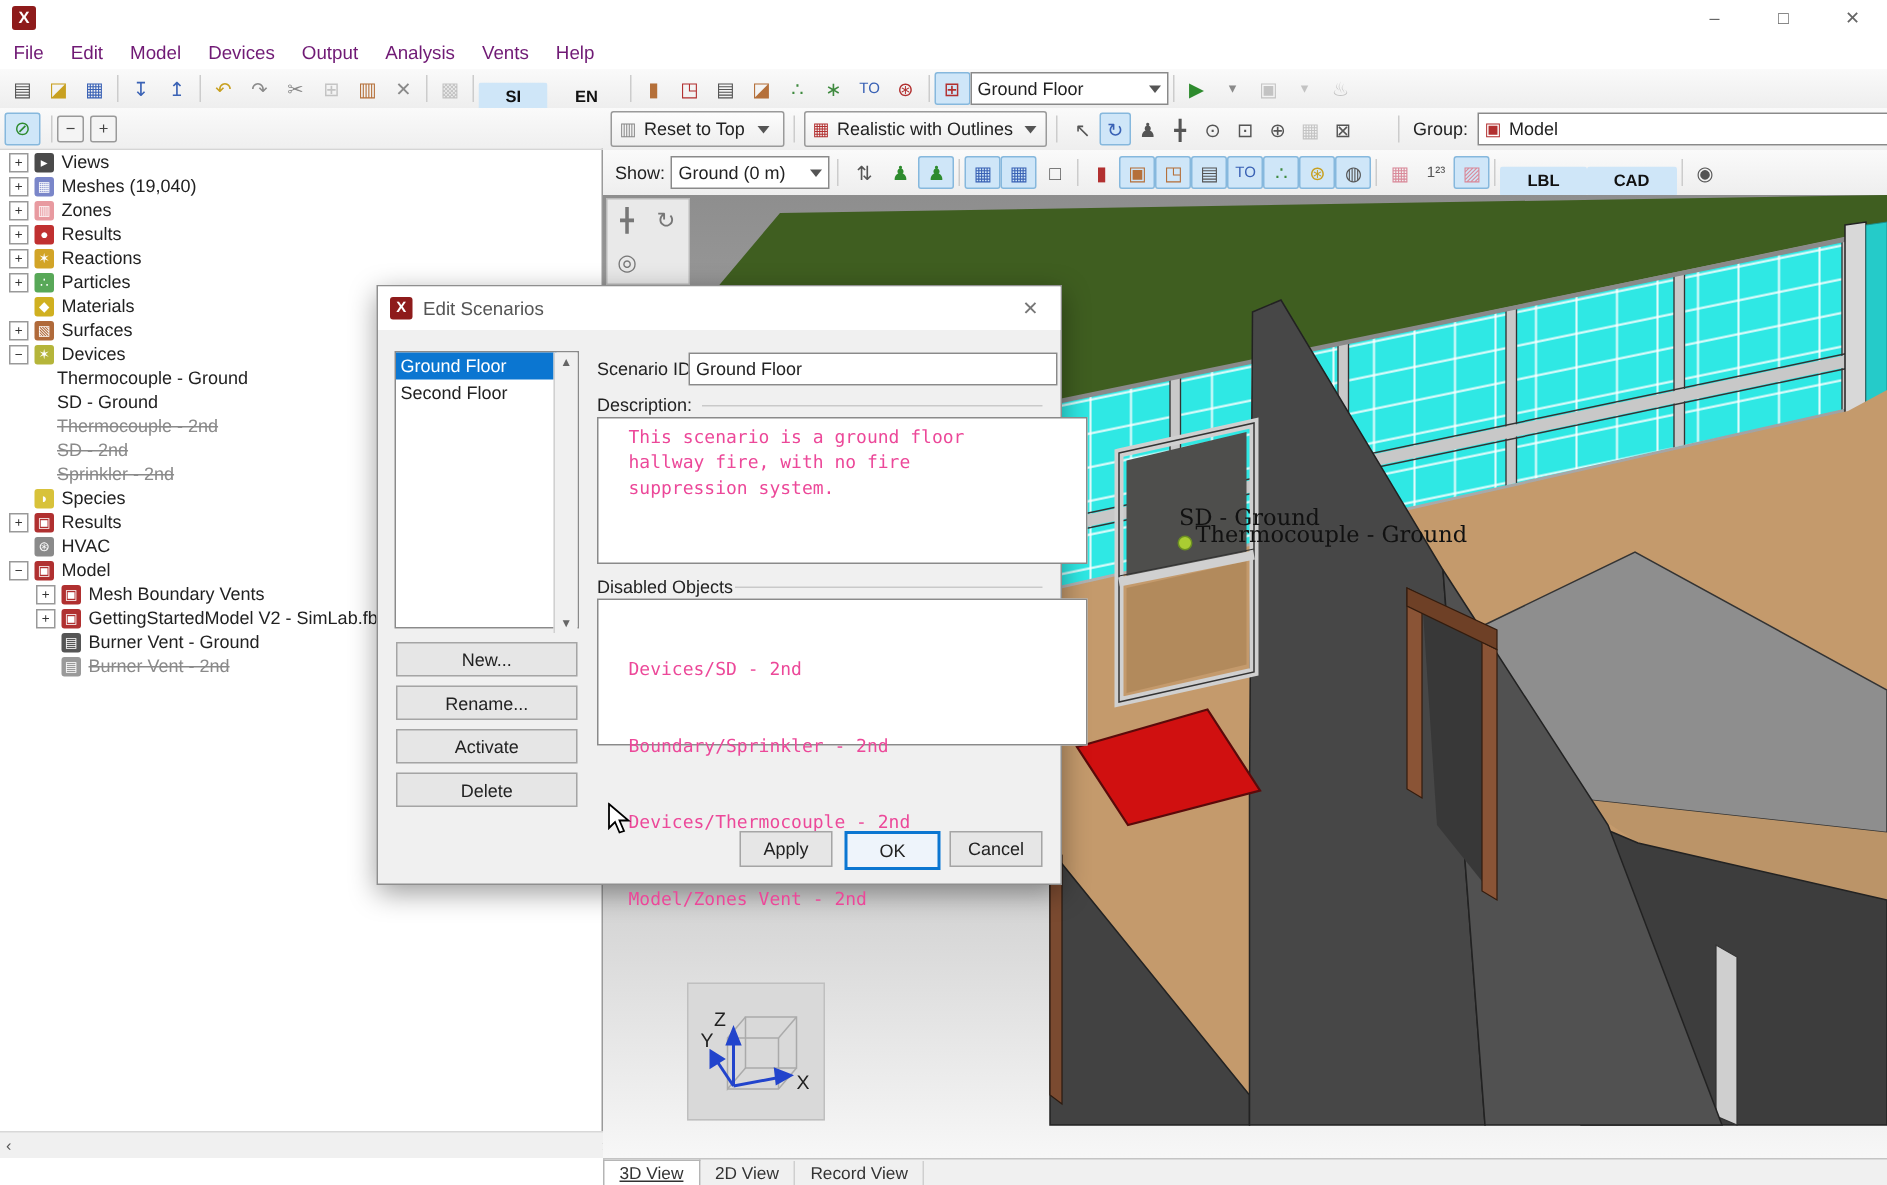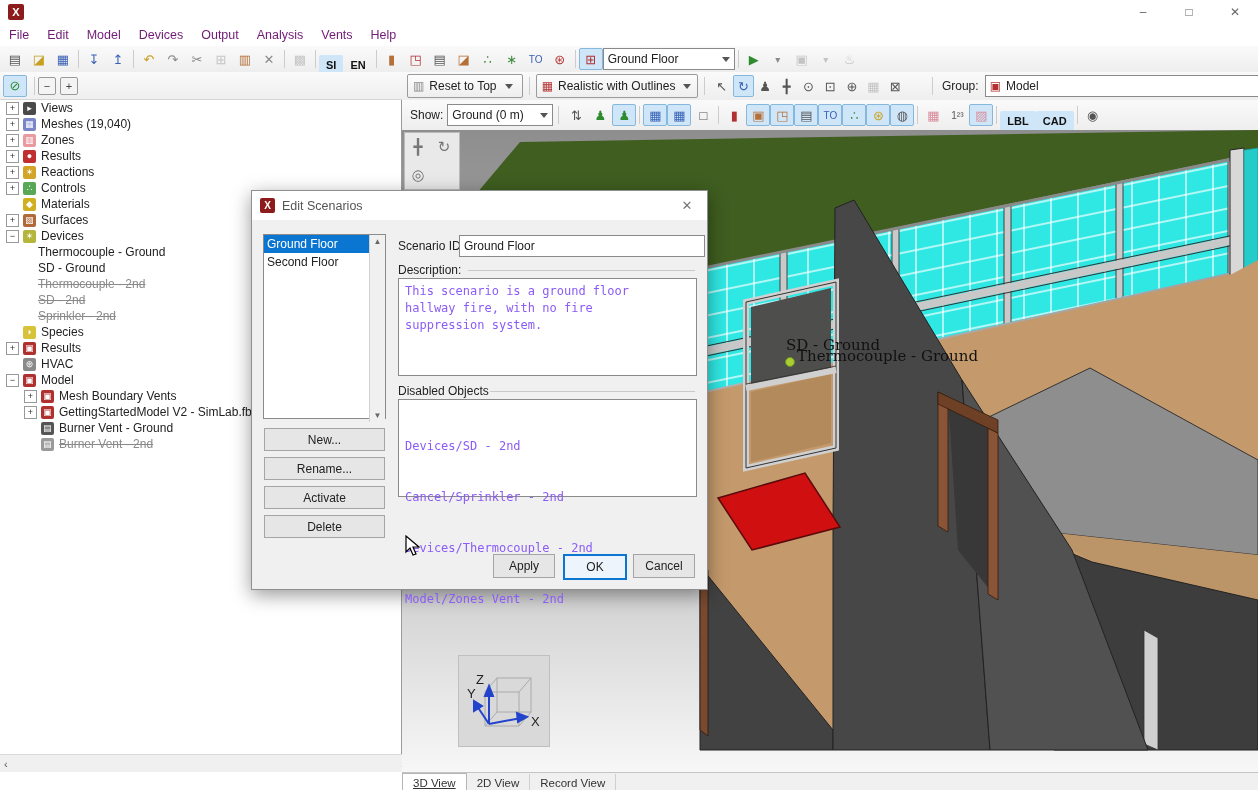--- a/index.html
+++ b/index.html
@@ -17,21 +17,21 @@
   #menubar{left:0;top:24px;width:1258px;height:22px;background:#fff;border-bottom:1px solid #ddd;display:flex;align-items:center;}
   .menu-item{padding:0 9px;color:#701a75;font-size:12.5px;}
   
   .toolbar{background:linear-gradient(#fafafa,#eeeeee);border-bottom:1px solid #cfcfcf;display:flex;align-items:center;}
   #toolbar1{left:0;top:46px;width:1258px;height:26px;padding-left:3px;}
   .tbi{width:22px;height:20px;display:flex;align-items:center;justify-content:center;font-size:13px;border:1px solid transparent;border-radius:2px;}
   .tbi.sm{font-size:10px;}
   .sep{width:1px;height:18px;background:#cccccc;margin:0 3px;}
   .on{background:#cfe6f8;border:1px solid #86b8dd;}
   .dis{opacity:.45;}
-  .txtbtn{height:18px;padding:0 6px;font-weight:bold;font-size:11px;display:flex;align-items:center;border:1px solid transparent;border-radius:2px;color:#111;margin-top:12px;}
+  .txtbtn{height:18px;padding:0 17px;font-weight:bold;font-size:11px;display:flex;align-items:center;border:1px solid transparent;border-radius:2px;color:#111;margin-top:12px;}
   .combo{height:20px;background:#fff;border:1px solid #8a8a8a;display:flex;align-items:center;font-size:12px;padding:0 4px;position:relative;}
   .combo .caret{margin-left:auto;width:0;height:0;border-left:4px solid transparent;border-right:4px solid transparent;border-top:5px solid #555;}
   .c-b{color:#3a62b5}.c-y{color:#c8a020}.c-g{color:#3f8a3f}.c-r{color:#b23030}.c-o{color:#b5703a}
   .c-gray{color:#8a8a8a}.c-dk{color:#555}.c-pk{color:#d98a9a}.c-gn{color:#2e8b2e}
   
   #leftpanel{left:0;top:72px;width:401px;height:700px;background:#fff;border-right:1px solid #9a9a9a;}
   #tree-toolbar{left:0;top:0;width:401px;height:27px;background:linear-gradient(#fafafa,#efefef);border-bottom:1px solid #d5d5d5;display:flex;align-items:center;padding-left:3px;}
   .minibtn{width:16px;height:16px;border:1px solid #9a9a9a;background:#f4f4f4;display:flex;align-items:center;justify-content:center;font-size:11px;color:#444;margin-right:4px;border-radius:2px;}
   #tree{left:0;top:28px;width:401px;height:655px;overflow:hidden;}
   .trow{height:16px;display:flex;align-items:center;font-size:12px;white-space:nowrap;}
@@ -62,21 +62,21 @@
   #dlg-icon{width:15px;height:15px;background:#8e1b1b;color:#fff;font-size:10px;font-weight:bold;display:flex;align-items:center;justify-content:center;margin:0 7px 0 8px;border-radius:2px;}
   #dlg-close{margin-left:auto;width:40px;height:29px;display:flex;align-items:center;justify-content:center;color:#777;font-size:13px;}
   #dlg-list{left:11px;top:43px;width:121px;height:183px;background:#fff;border:1px solid #8a8a8a;position:absolute;}
   .dlg-li{height:18px;display:flex;align-items:center;padding-left:3px;font-size:12px;}
   .dlg-li.sel{background:#0b76d1;color:#fff;}
   #dlg-list-sb{position:absolute;right:0;top:0;width:15px;height:100%;background:#f0f0f0;border-left:1px solid #d0d0d0;display:flex;flex-direction:column;justify-content:space-between;align-items:center;color:#666;font-size:8px;padding:2px 0;}
   .dlgbtn{position:absolute;left:12px;width:119px;height:21px;background:#e6e6e6;border:1px solid #a5a5a5;display:flex;align-items:center;justify-content:center;font-size:12px;}
   .field{position:absolute;background:#fff;border:1px solid #8a8a8a;font-size:12px;display:flex;align-items:center;padding:0 4px;}
   .grouplabel{position:absolute;font-size:12px;color:#222;}
   .groupline{position:absolute;height:1px;background:#c9c9c9;}
-  .monobox{position:absolute;background:#fff;border:1px solid #8a8a8a;font-family:"DejaVu Sans Mono",monospace;font-size:12px;line-height:17px;padding:4px 6px;white-space:pre-wrap;color:#8b5cf6;}
+  .monobox{position:absolute;background:#fff;border:1px solid #8a8a8a;font-family:"DejaVu Sans Mono",monospace;font-size:12px;line-height:17px;padding:4px 20px;white-space:pre-wrap;color:#ec4899;}
   .botbtn{position:absolute;width:60px;height:22px;background:#e6e6e6;border:1px solid #a5a5a5;display:flex;align-items:center;justify-content:center;font-size:12px;}
   #btn-ok{border:2px solid #0b76d1;background:#eef4fb;}
   #cursor{left:405px;top:535px;z-index:30;width:16px;height:22px;}
 </style>
 </head>
 <body>
 
 <div class="abs" id="titlebar">
   <div id="app-logo">X</div>
   <div id="win-controls">
@@ -168,21 +168,21 @@
         <span class="lbl">Results</span>
       </div>
     <div class="trow d0">
         <span class="tog">+</span>
         <span class="ticon" style="background:#d2a427">✶</span>
         <span class="lbl">Reactions</span>
       </div>
     <div class="trow d0">
         <span class="tog">+</span>
         <span class="ticon" style="background:#58a858">∴</span>
-        <span class="lbl">Controls</span>
+        <span class="lbl">Particles</span>
       </div>
     <div class="trow d0">
         <span class="tog"></span>
         <span class="ticon" style="background:#d0b020">◆</span>
         <span class="lbl">Materials</span>
       </div>
     <div class="trow d0">
         <span class="tog">+</span>
         <span class="ticon" style="background:#b06a3a">▧</span>
         <span class="lbl">Surfaces</span>
@@ -451,21 +451,21 @@
   <span class="grouplabel" style="left:146px;top:72px">Description:</span>
   <div class="groupline" style="left:216px;top:79px;width:227px"></div>
   <div class="monobox" style="left:146px;top:87px;width:285px;height:88px">This scenario is a ground floor
 hallway fire, with no fire
 suppression system.</div>
 
   <span class="grouplabel" style="left:146px;top:193px">Disabled Objects</span>
   <div class="groupline" style="left:238px;top:200px;width:205px"></div>
   <div class="monobox" style="left:146px;top:208px;width:285px;height:88px">
     <div>Devices/SD - 2nd</div>
-    <div>Cancel/Sprinkler - 2nd</div>
+    <div>Boundary/Sprinkler - 2nd</div>
     <div>Devices/Thermocouple - 2nd</div>
     <div>Model/Zones Vent - 2nd</div>
   </div>
 
   <div class="dlgbtn" style="top:237px">New...</div>
   <div class="dlgbtn" style="top:266px">Rename...</div>
   <div class="dlgbtn" style="top:295px">Activate</div>
   <div class="dlgbtn" style="top:324px">Delete</div>
 
   <div class="botbtn" style="left:241px;top:363px">Apply</div>

